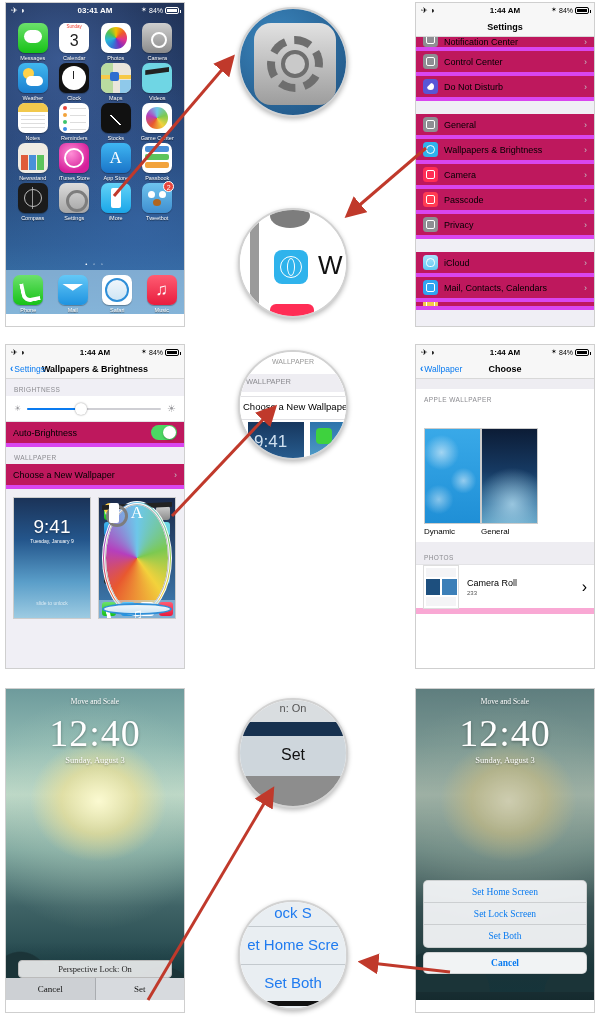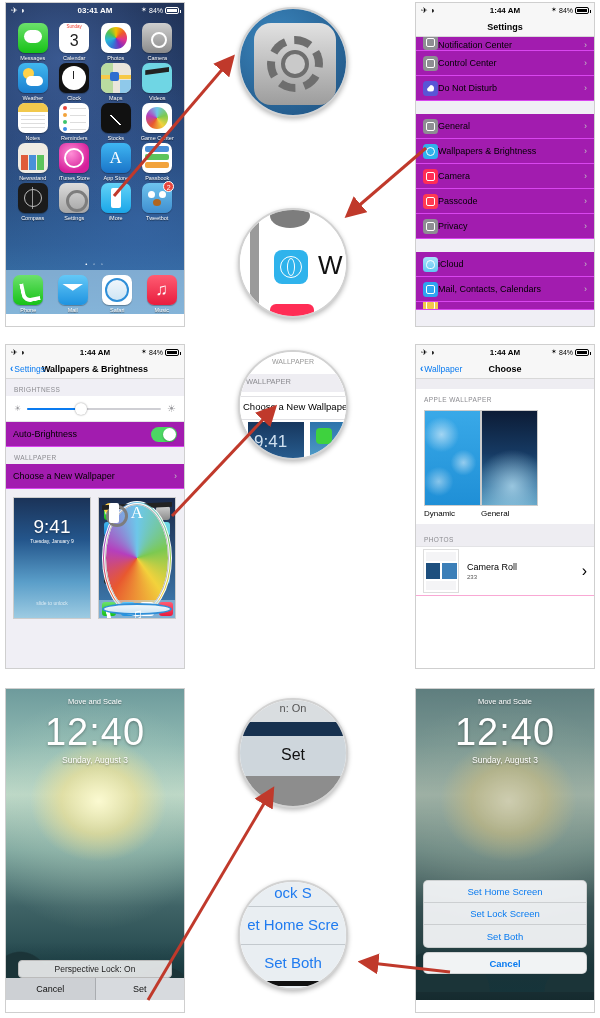--- a/index.html
+++ b/index.html
@@ -126,22 +126,22 @@
 
   
   .navbar { height:20px; background:#f7f7f7; border-bottom:1px solid #d8d8d8;
             display:flex; align-items:center; justify-content:center; position:relative;
             font-size:9px; font-weight:bold; color:#000; }
   .navback { position:absolute; left:4px; color:#0a7bf0; font-size:8.5px; font-weight:normal;
              display:flex; align-items:center; gap:1px; }
   .navback b { font-weight:bold; font-size:10px; }
   .listwrap { background:#f0eff5; height:291px; overflow:hidden; }
   .grouphdr { font-size:6.5px; color:#8b8b90; padding:7px 8px 3px; letter-spacing:.4px; }
-  .row { background:#a21caf; display:flex; align-items:center; padding:0 7px;
-         height:25px; border-bottom:1px solid #d946ef; font-size:9px; color:#000; }
+  .row { background:#be185d; display:flex; align-items:center; gap:6px; padding:0 7px;
+         height:25px; border-bottom:4px solid #d946ef; font-size:9px; color:#000; }
   .row .chev { margin-left:auto; color:#c2c2c6; font-size:9px; }
   .sico { width:15px; height:15px; border-radius:3.5px; flex:none; position:relative; }
   .gap { height:13px; }
 
   
   .s-nc{background:#8e8e93;} .s-cc{background:#8e8e93;}
   .s-dnd{background:#5856d6;}
   .s-gen{background:#8e8e93;} .s-wall{background:#2fb3ec;}
   .s-snd{background:#ff2d55;} .s-pas{background:#ff3b52;}
   .s-priv{background:#8e8e93;} .s-icl{background:linear-gradient(#a9e4fb,#5fc7f2);}
@@ -171,37 +171,37 @@
   .lock-d{position:absolute;top:40px;left:0;right:0;text-align:center;color:#fff;font-size:5px;}
   .lock-s{position:absolute;bottom:12px;left:0;right:0;text-align:center;color:rgba(255,255,255,.7);font-size:5px;}
 
   .mini-grid{display:grid;grid-template-columns:repeat(4,1fr);gap:2px;padding:8px 4px 0;}
   .mini{width:14px;height:14px;border-radius:3px;margin:0 auto;}
   .mini-dock{position:absolute;bottom:0;left:0;right:0;height:18px;background:rgba(190,225,245,.5);
      display:flex;justify-content:space-around;align-items:center;}
 
   
   .wp-row{display:flex;gap:9px;padding:4px 8px 0;}
-  .wp{width:48px;}
+  .wp{width:48px;margin-top:18px;}
   .wp .img{width:57px;height:96px;border:1px solid #ccc;}
   .wp .cap{font-size:8px;margin-top:3px;color:#000;}
   .wp-dyn{background:radial-gradient(circle at 30% 25%,rgba(255,255,255,.55),transparent 22%),
            radial-gradient(circle at 70% 55%,rgba(255,255,255,.5),transparent 20%),
            radial-gradient(circle at 25% 75%,rgba(255,255,255,.45),transparent 18%),
            linear-gradient(#39a9e8,#1f8fd6);}
   .wp-still{background:radial-gradient(circle at 55% 80%,rgba(180,220,240,.8),transparent 45%),
            linear-gradient(180deg,#0c1c36 0%,#163a63 45%,#2e6e9c 80%,#5ba0c4 100%);}
   .cr-row{background:#fff;display:flex;align-items:center;gap:8px;padding:4px 7px;height:50px;
-          border-top:1px solid #e3e3e6;border-bottom:1px solid #f9a8d4;}
+          border-top:1px solid #e3e3e6;border-bottom:6px solid #f9a8d4;}
   .cr-thumb{width:36px;height:44px;background:#fff;border:1px solid #ddd;position:relative;overflow:hidden;}
   .cr-name{font-size:9px;color:#000;}
   .cr-cnt{font-size:6px;color:#555;margin-top:2px;}
 
   
-  .ms { position:relative; width:100%; height:311px; overflow:hidden; }
+  .ms { position:relative; width:100%; height:311px; overflow:hidden;font-family:Liberation Serif, serif; }
   .ms-photo{position:absolute;inset:0;
     background:
       radial-gradient(ellipse 55% 28% at 52% 36%, rgba(255,252,210,.95), rgba(255,230,140,.55) 38%, transparent 70%),
       radial-gradient(ellipse 90% 50% at 50% 40%, rgba(180,210,190,.5), transparent 75%),
       linear-gradient(180deg,#6e9b9c 0%,#8fb9b2 18%,#bfd9c8 34%,#7fa79f 52%,#3f6366 70%,#24484d 88%,#16343a 100%);}
   .ms-dark .ms-photo{filter:brightness(.82) saturate(.85);}
   .ms-trees{position:absolute;left:0;right:0;bottom:8px;height:110px;
     background:radial-gradient(ellipse 30% 60% at 8% 100%,#1b3438 60%,transparent 62%),
                radial-gradient(ellipse 22% 45% at 28% 100%,#1b3438 60%,transparent 62%),
                radial-gradient(ellipse 26% 38% at 88% 100%,#1b3438 60%,transparent 62%),
@@ -270,21 +270,21 @@
   .co3 .grn{position:absolute;top:76px;left:76px;width:16px;height:16px;border-radius:4px;background:#3ed23e;}
 
   .co4{left:238px;top:698px;width:110px;height:110px;}
   .co4 .a{position:absolute;top:0;left:0;right:0;height:22px;background:#d9dde0;}
   .co4 .atx{position:absolute;top:2px;left:0;right:0;text-align:center;font-size:11px;color:#555;}
   .co4 .b{position:absolute;top:22px;left:0;right:0;height:14px;background:#17314f;}
   .co4 .c{position:absolute;top:36px;left:0;right:0;height:40px;background:#ced6dc;}
   .co4 .ctx{position:absolute;top:46px;left:0;right:0;text-align:center;font-size:16px;color:#111;}
   .co4 .d{position:absolute;top:76px;left:0;right:0;bottom:0;background:#8d8d8d;}
 
-  .co5{left:238px;top:880px;width:110px;height:110px;}
+  .co5{left:238px;top:900px;width:110px;height:110px;}
   .co5 .bgw{position:absolute;inset:0;background:#e9eef2;}
   .co5 .t1{position:absolute;top:2px;left:0;right:0;text-align:center;font-size:15px;color:#1f7bf0;white-space:nowrap;}
   .co5 .ln1{position:absolute;top:24px;left:0;right:0;height:1px;background:#c3c9ce;}
   .co5 .t2{position:absolute;top:34px;left:0;right:0;text-align:center;font-size:15px;color:#1f7bf0;white-space:nowrap;}
   .co5 .ln2{position:absolute;top:62px;left:0;right:0;height:1px;background:#c3c9ce;}
   .co5 .t3{position:absolute;top:72px;left:0;right:0;text-align:center;font-size:15px;color:#1f7bf0;white-space:nowrap;}
   .co5 .blk{position:absolute;bottom:2px;left:8px;right:8px;height:5px;background:#111;}
 
   svg.arrows{position:absolute;inset:0;width:600px;height:1018px;pointer-events:none;}
 </style>

